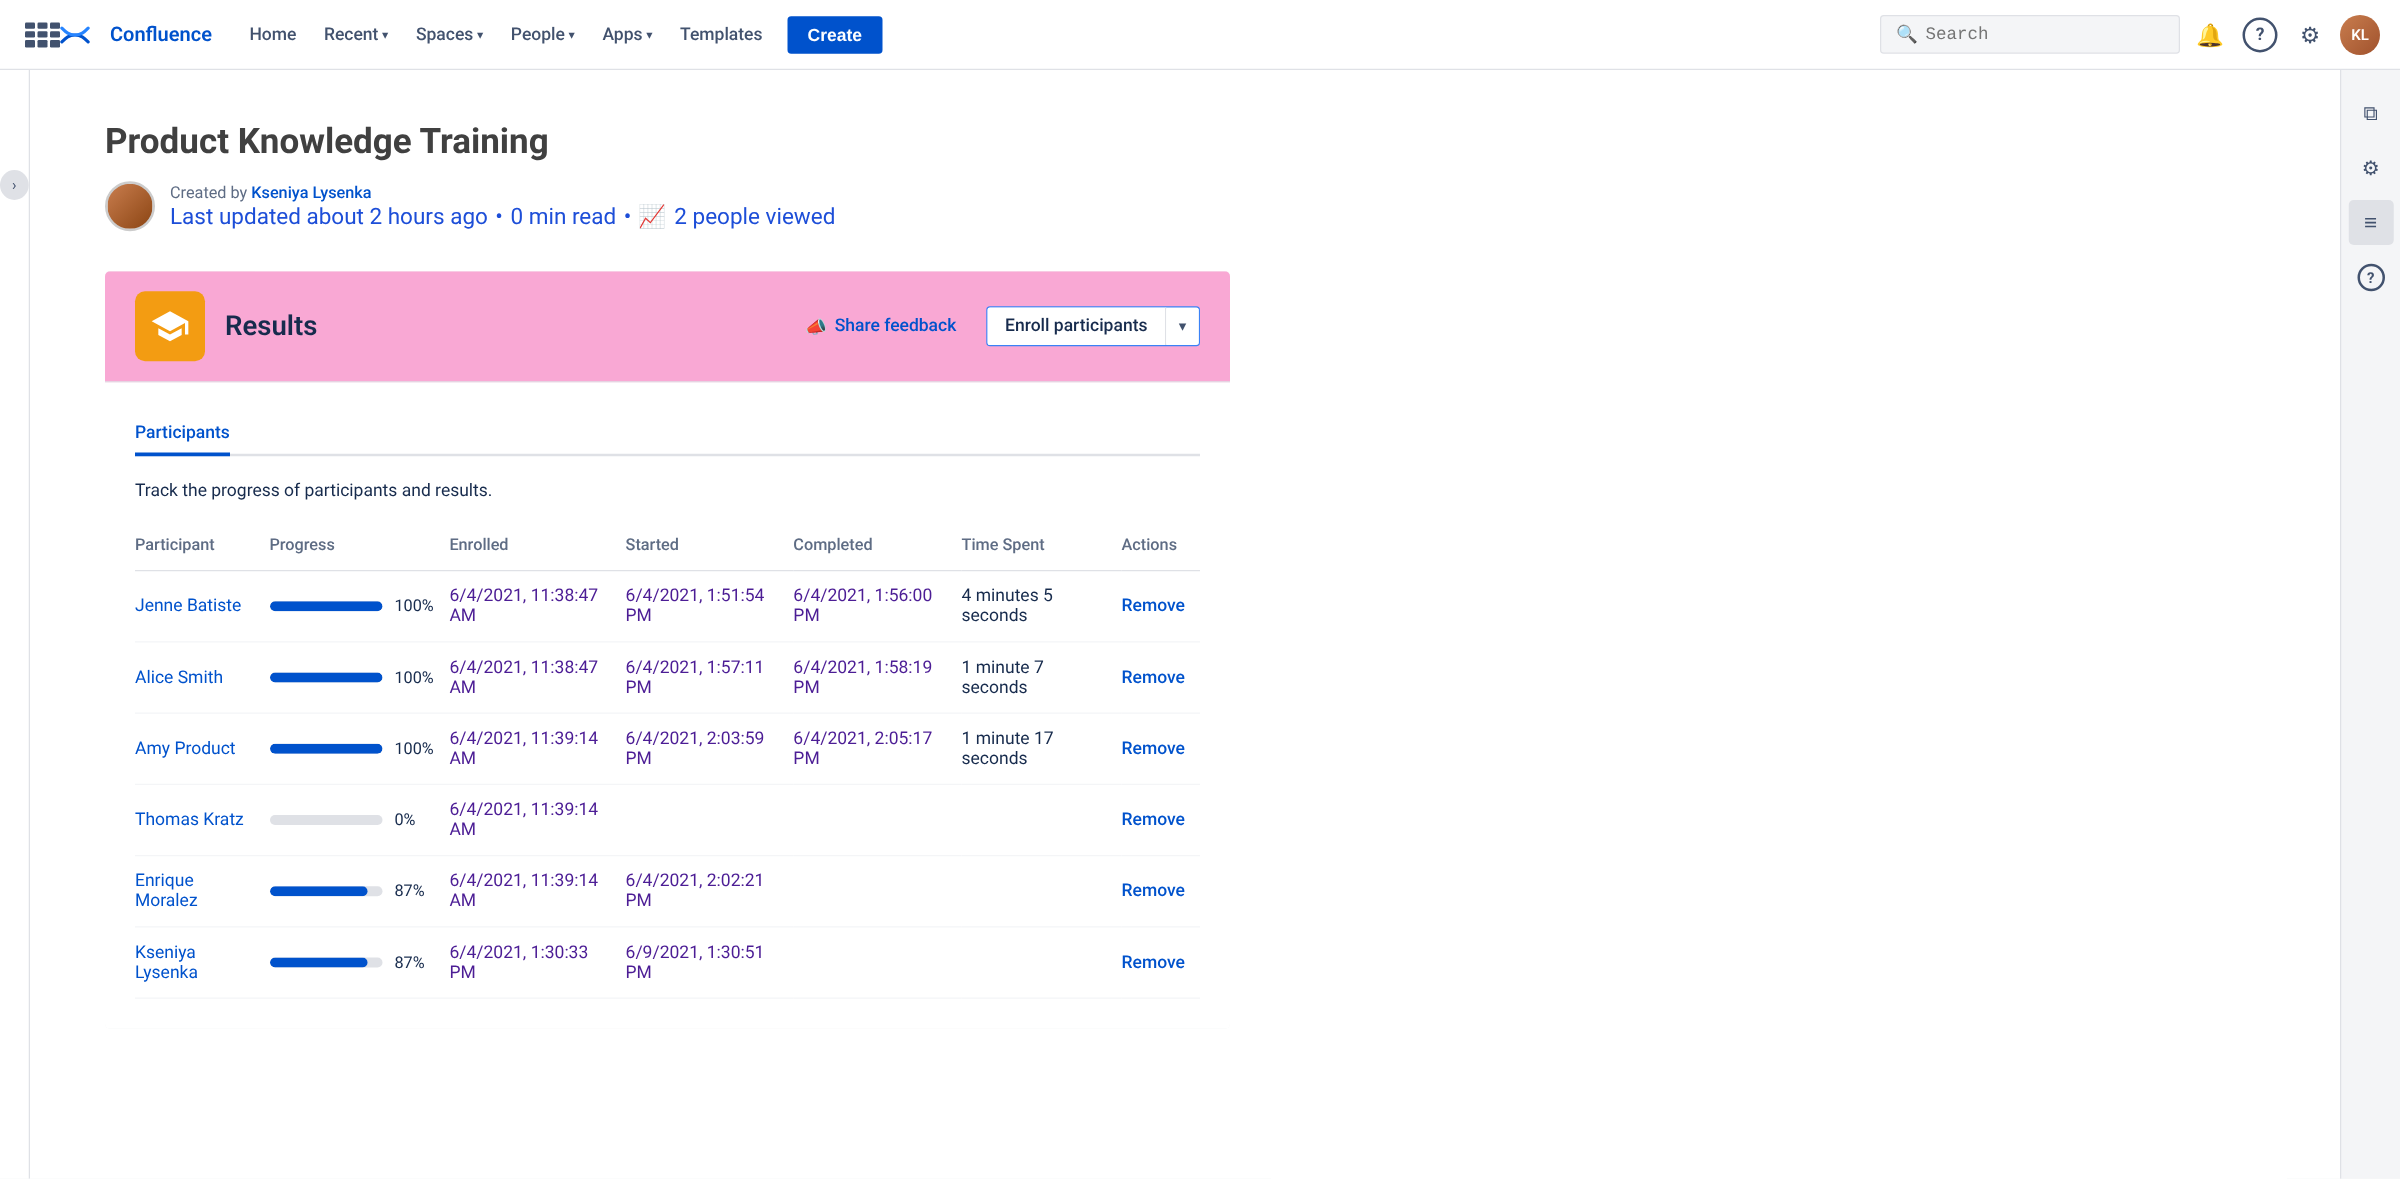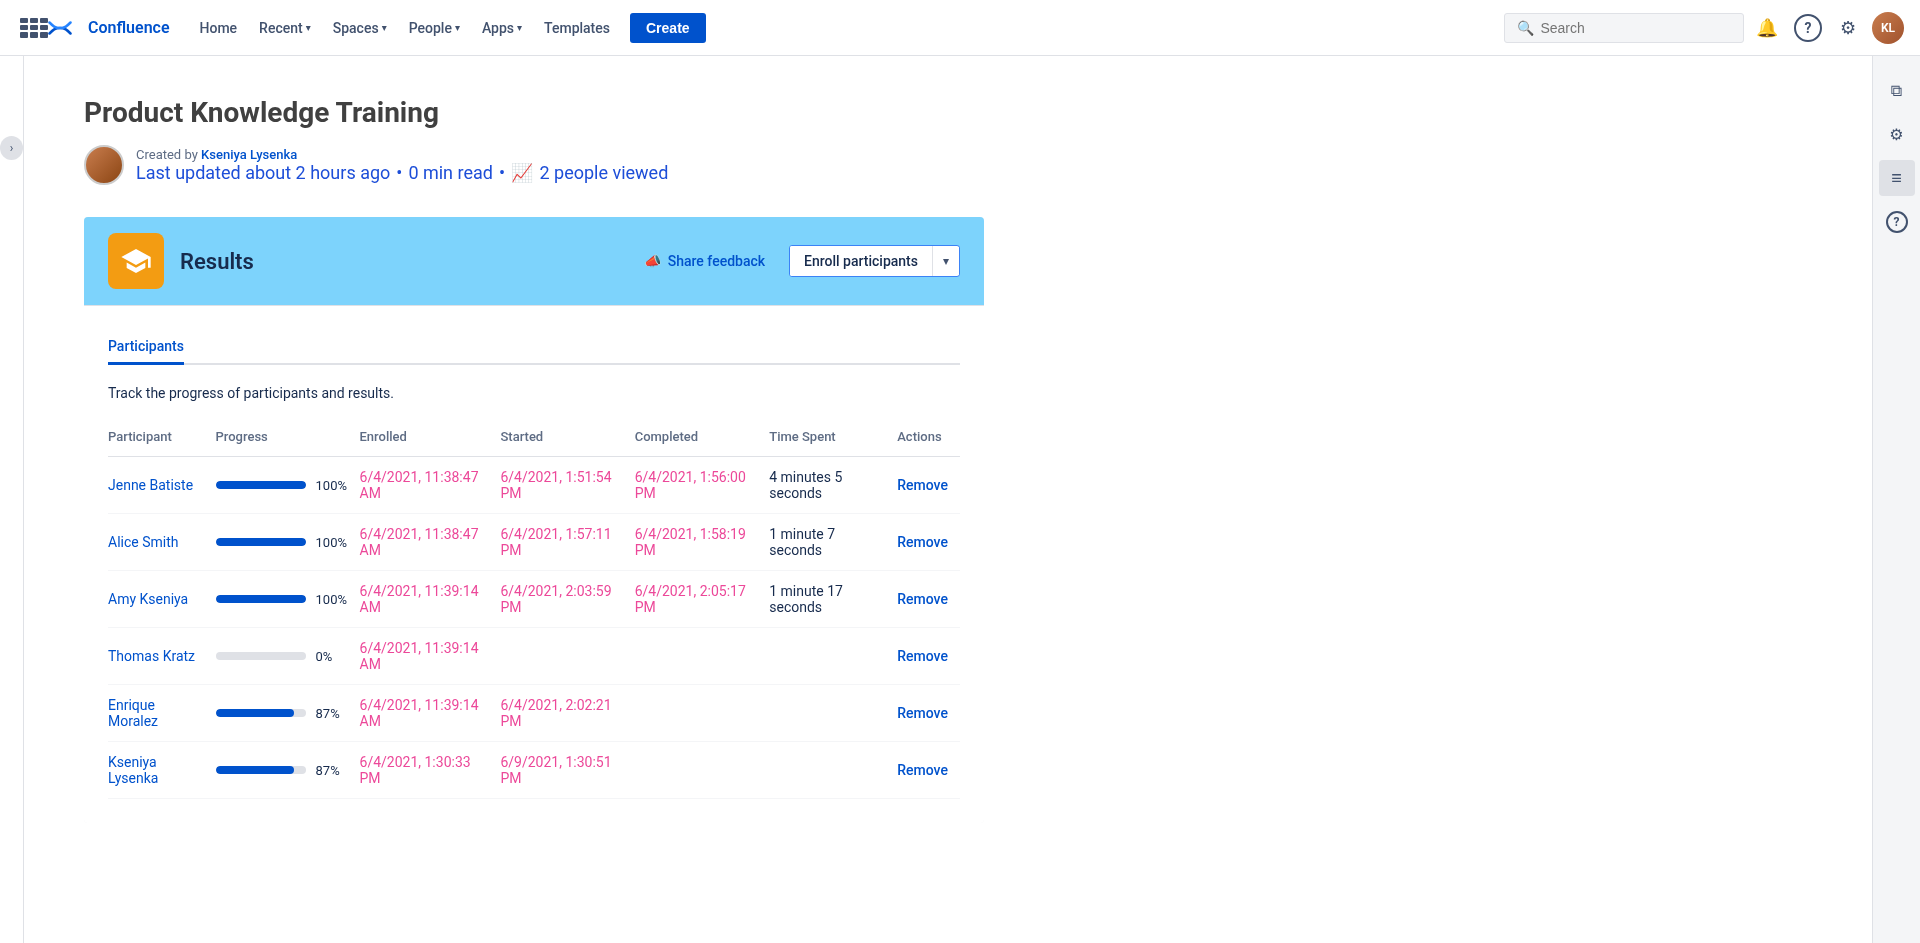--- a/index.html
+++ b/index.html
@@ -26,21 +26,21 @@
       background: #0052cc; color: #fff; border: none; border-radius: 3px;
       padding: 7px 16px; font-size: 14px; font-weight: 600; cursor: pointer; margin-left: 6px;
     }
     .topnav-right { display: flex; align-items: center; gap: 8px; margin-left: auto; }
     .search-box {
       display: flex; align-items: center; background: #f4f5f7;
       border: 1px solid #dfe1e6; border-radius: 3px; padding: 6px 12px; gap: 6px;
       width: 240px; cursor: text;
     }
     .search-box input {
-      border: none; background: transparent; outline: none; font-size: 14px; color: #42526e; width: 100%;
+      border: none; background: transparent; outline: none; font-size: 14px; color: #42526e; width: 100%; font-family: Liberation Mono, monospace;
     }
     .icon-btn {
       width: 32px; height: 32px; border-radius: 50%; display: flex; align-items: center;
       justify-content: center; cursor: pointer; color: #42526e; font-size: 18px;
     }
     .avatar-placeholder {
       width: 32px; height: 32px; border-radius: 50%;
       background: linear-gradient(135deg, #c97d4e, #a0522d);
       display: flex; align-items: center; justify-content: center; color: #fff; font-size: 12px; font-weight: 600;
     }
@@ -71,21 +71,21 @@
     .meta-text strong { color: #0052cc; font-weight: 500; }
     .meta-row2 { color: #1d4ed8; font-size: 18px; display: flex; align-items: flex-end; gap: 6px; }
 
     
     .course-widget {
       background: #f4f5f7; border-radius: 4px; overflow: hidden;
       width: 900px; margin-bottom: 24px;
     }
     .course-header {
       display: flex; align-items: center; justify-content: space-between;
-      background: #7dd3fc; padding: 16px 24px; border-bottom: 1px solid #dfe1e6;
+      background: #f9a8d4; padding: 16px 24px; border-bottom: 1px solid #dfe1e6;
     }
     .course-header-left { display: flex; align-items: center; gap: 16px; }
     .course-icon {
       width: 56px; height: 56px; background: #f39c12; border-radius: 8px;
       display: flex; align-items: center; justify-content: center; flex-shrink: 0;
     }
     .course-icon svg { width: 32px; height: 32px; fill: white; }
     .course-title { font-size: 22px; font-weight: 600; color: #172b4d; }
     .course-header-right { display: flex; align-items: center; gap: 12px; }
     .share-feedback-btn {
@@ -124,21 +124,21 @@
     }
     .participants-table td {
       padding: 12px 12px 12px 0; border-bottom: 1px solid #f4f5f7;
       font-size: 14px; vertical-align: middle;
     }
     .participant-name { color: #0052cc; cursor: pointer; }
     .progress-cell { display: flex; align-items: center; gap: 10px; }
     .progress-bar-bg { width: 90px; height: 8px; background: #dfe1e6; border-radius: 4px; overflow: hidden; }
     .progress-bar-fill { height: 100%; background: #0052cc; border-radius: 4px; }
     .progress-pct { font-size: 13px; color: #172b4d; min-width: 32px; }
-    .date-cell { color: #ec4899; font-size: 13px; }
+    .date-cell { color: #4c1d95; font-size: 13px; }
     .time-spent-cell { color: #172b4d; font-size: 13px; }
     .remove-btn { color: #0052cc; font-size: 14px; font-weight: 500; cursor: pointer; }
 
     
     .right-sidebar {
       width: 48px; background: #f4f5f7; border-left: 1px solid #dfe1e6;
       display: flex; flex-direction: column; align-items: center; padding: 16px 0; gap: 8px;
     }
     .right-sidebar-btn {
       width: 36px; height: 36px; border-radius: 4px; display: flex; align-items: center;
@@ -292,21 +292,21 @@
           <span class="progress-pct">100%</span>
         </div>
       </td>
       <td class="date-cell">6/4/2021, 11:38:47 AM</td>
       <td class="date-cell">6/4/2021, 1:57:11 PM</td>
       <td class="date-cell">6/4/2021, 1:58:19 PM</td>
       <td class="time-spent-cell">1 minute 7 seconds</td>
       <td><span class="remove-btn">Remove</span></td>
     </tr>
               <tr>
-      <td><span class="participant-name">Amy Kseniya</span></td>
+      <td><span class="participant-name">Amy Product</span></td>
       <td colspan="2">
         <div class="progress-cell">
           <div class="progress-bar-bg">
             <div class="progress-bar-fill" style="width:100%; background:#0052cc;"></div>
           </div>
           <span class="progress-pct">100%</span>
         </div>
       </td>
       <td class="date-cell">6/4/2021, 11:39:14 AM</td>
       <td class="date-cell">6/4/2021, 2:03:59 PM</td>

